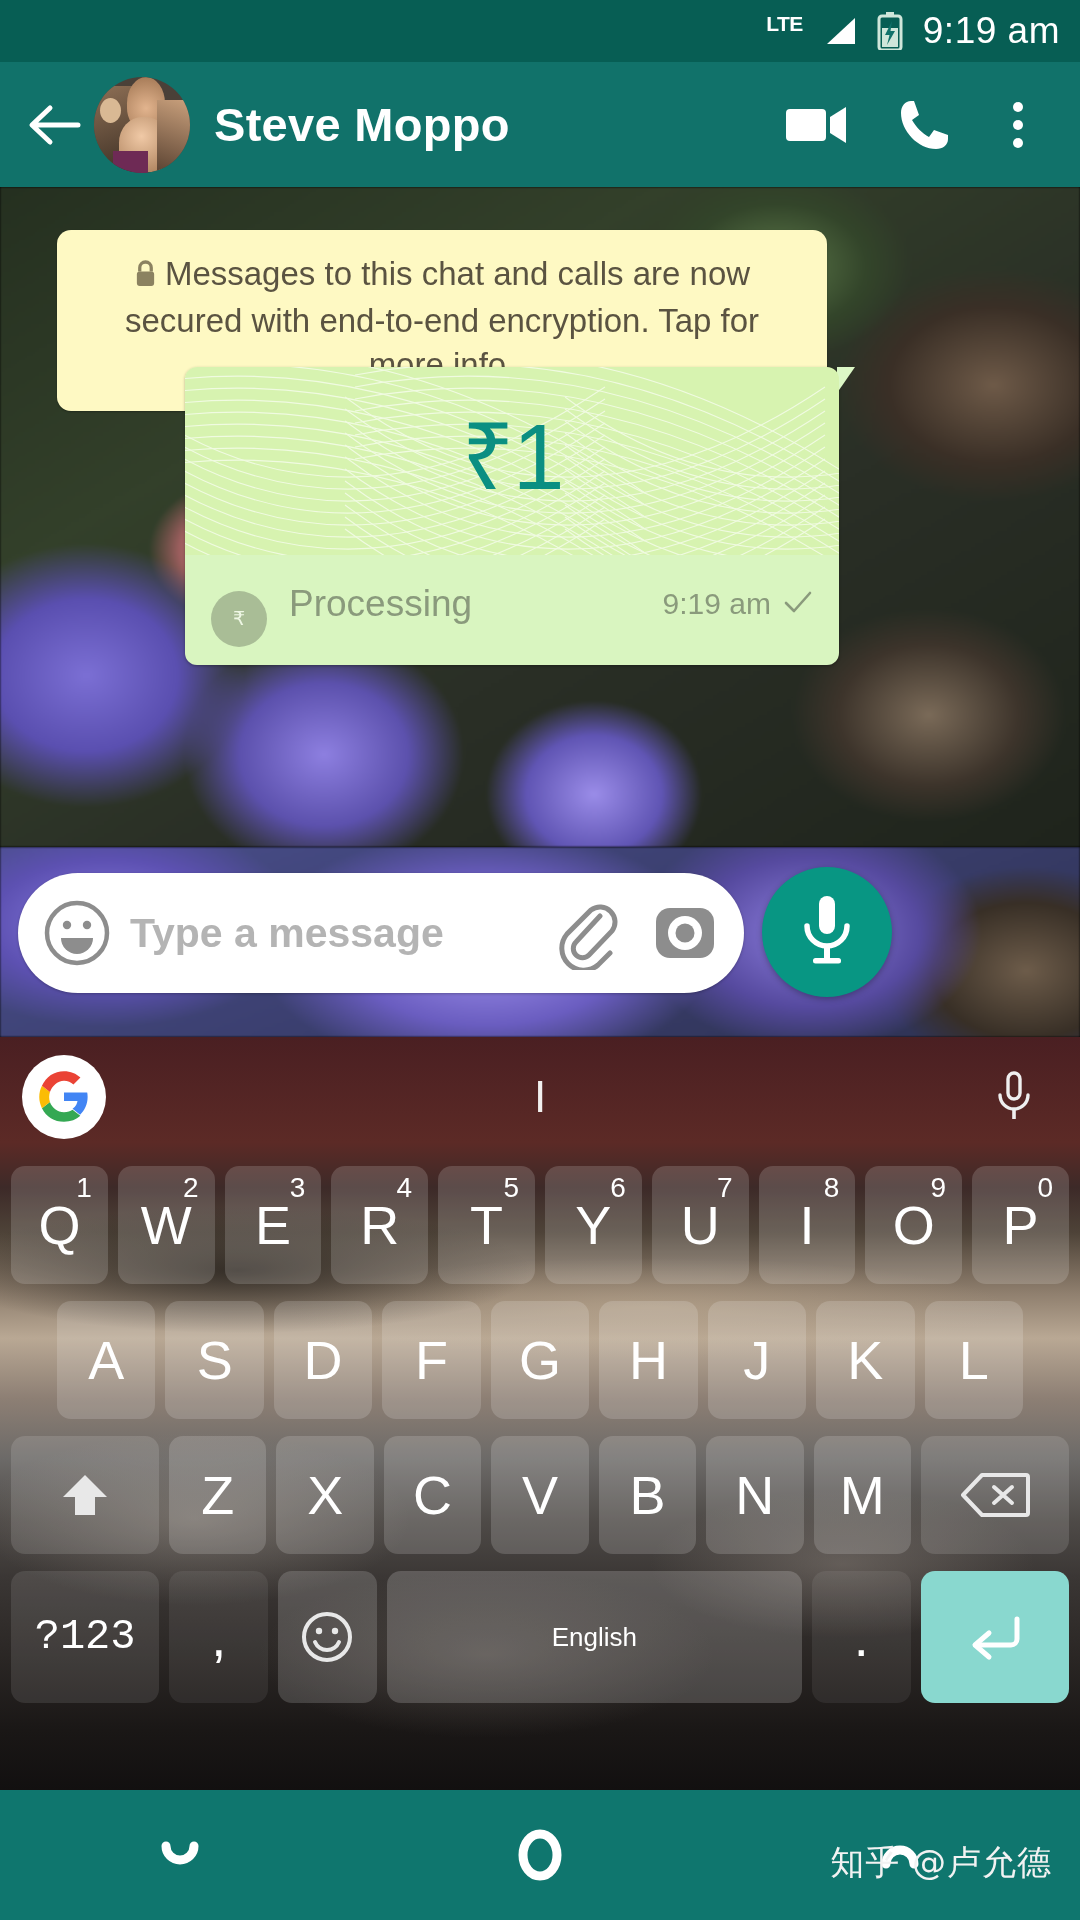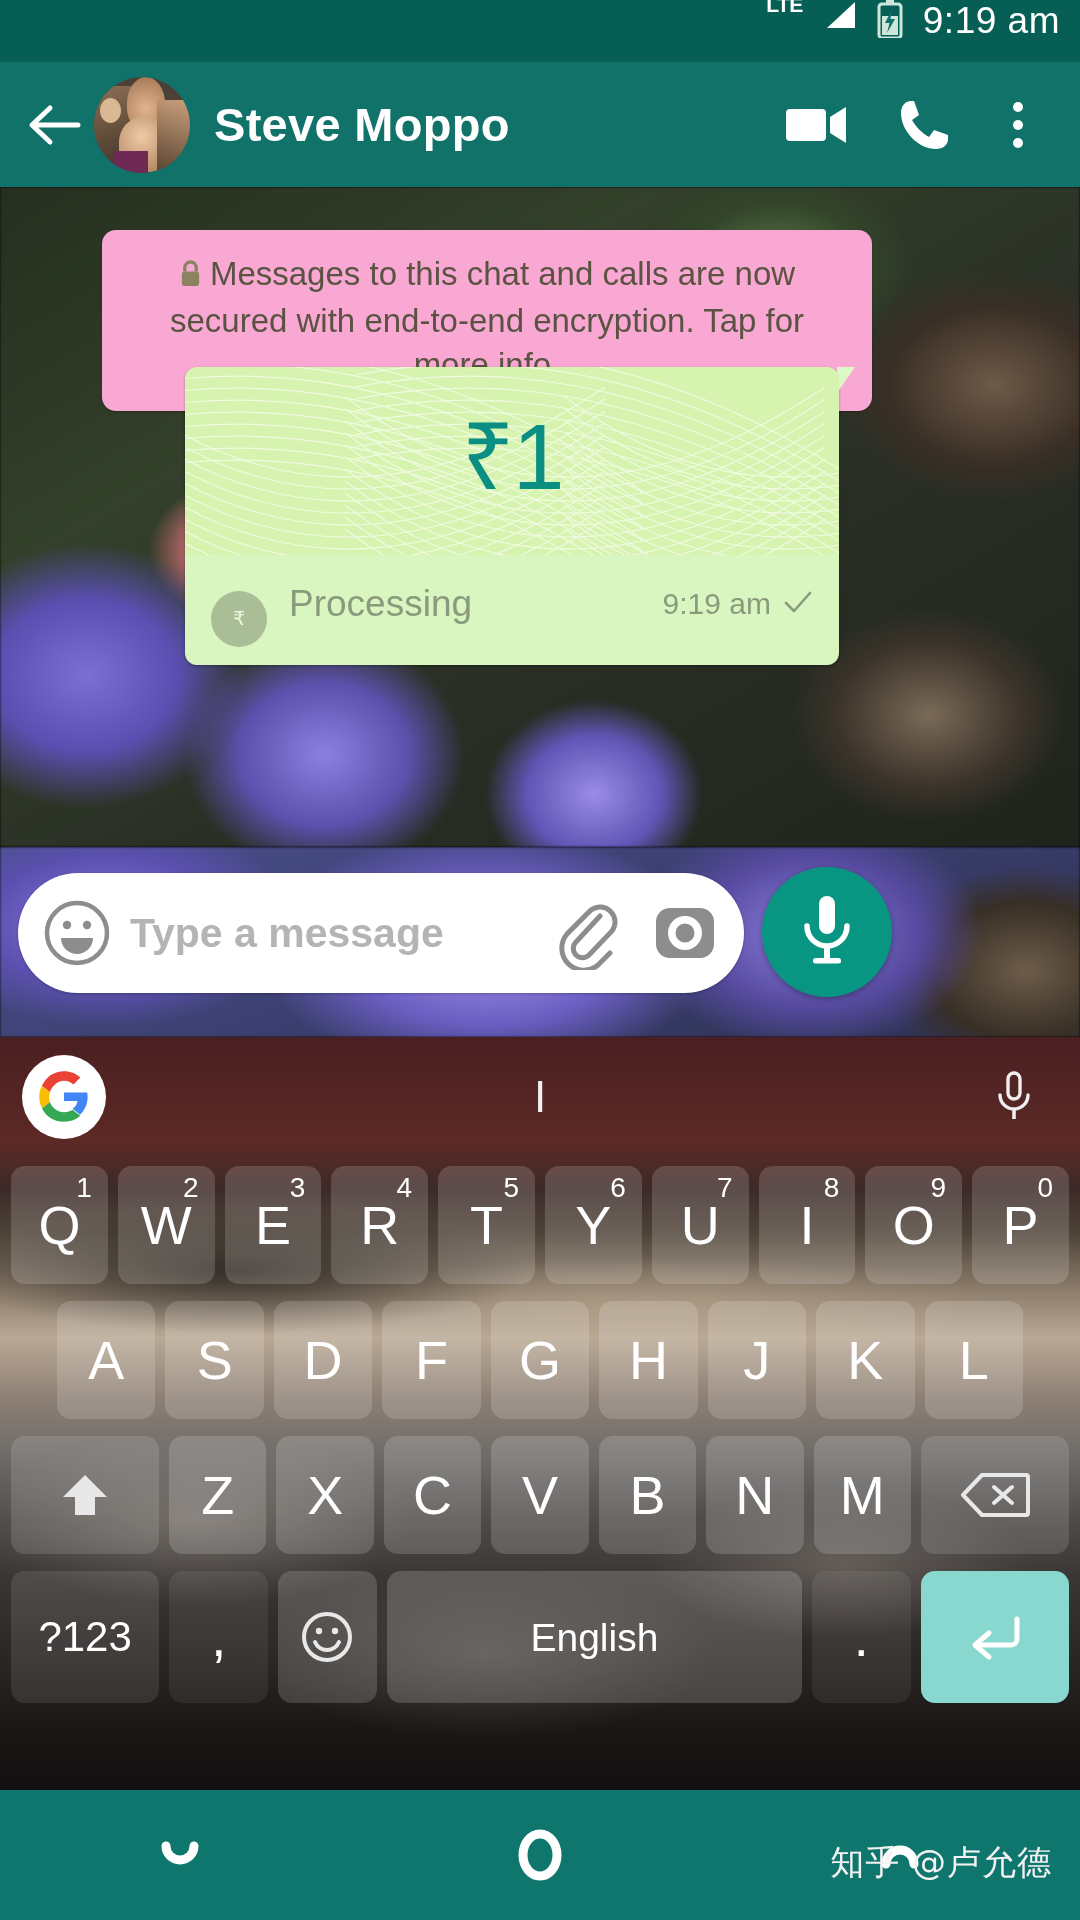--- a/index.html
+++ b/index.html
@@ -8,21 +8,21 @@
     background:#000;
     font-family:"Liberation Sans", sans-serif;
     overflow:hidden;
   }
   #screen { position:relative; width:1080px; height:1920px; overflow:hidden; }
 
   
   .statusbar{
     position:absolute; top:0; left:0; width:1080px; height:62px;
     background:#075e54;
-    display:flex; align-items:flex-start; justify-content:flex-end;
+    display:flex; align-items:center; justify-content:flex-end;
     padding-right:20px; gap:20px;
   }
   .sb-lte{ color:#fff; font-size:21px; font-weight:bold; letter-spacing:-.5px;
            transform:translateY(-7px); }
   .sb-sig{ width:34px; height:30px; position:relative; }
   .sb-sig svg{ display:block; }
   .sb-bat{ width:26px; height:38px; position:relative; }
   .sb-time{ color:#fff; font-size:37px; letter-spacing:.5px; }
 
   
@@ -74,24 +74,23 @@
       radial-gradient(ellipse 200px 150px at 92% 30%, #6e5a48 0%, #3a2f26 52%, transparent 78%),
       radial-gradient(ellipse 180px 140px at 86% 80%, #7a6a58 0%, #3d342b 50%, transparent 76%),
       radial-gradient(ellipse 160px 120px at 62% 58%, #4d6340 0%, #2b3824 54%, transparent 80%),
       linear-gradient(150deg, #253020 0%, #33402a 30%, #2a2f26 60%, #1f241c 100%);
     filter:blur(1px);
   }
 
   
   .enc-notice{
     position:absolute; left:57px; top:43px; width:770px;
-    background:#f9a8d4; border-radius:14px;
+    background:#fef9c3; border-radius:14px;
     padding:22px 26px 24px 26px;
     box-shadow:0 1px 2px rgba(0,0,0,.28);
-    margin-left:45px;
   }
   .enc-text{
     color:#5a5341; font-size:33px; line-height:1.33; text-align:center;
   }
   .lock-glyph{ display:inline-block; vertical-align:-3px; margin-right:8px; }
 
   
   .pay-bubble{
     position:absolute; left:185px; top:180px; width:654px;
     border-radius:12px; overflow:visible;
@@ -229,22 +228,22 @@
   .row.r3{ padding:0 6px; }
   .key.wide{ flex:1.52 1 0; }
   .key.shift, .key.del{ background:rgba(255,255,255,.13); }
   .row.r4{ height:150px; padding:0 6px; }
   .key.sym{ flex:1.5 1 0; background:rgba(255,255,255,.10); }
   .key.comma{ flex:1 1 0; background:rgba(255,255,255,.07); }
   .key.emojik{ flex:1 1 0; background:rgba(255,255,255,.16); }
   .key.space{ flex:4.2 1 0; background:rgba(255,255,255,.18); }
   .key.period{ flex:1 1 0; background:rgba(255,255,255,.07); }
   .key.enter{ flex:1.5 1 0; background:#89d8cf; }
-  .key.space .kl{ font-size:39px; }
-  .key.sym .kl{ font-size:42px; }
+  .key.space .kl{ font-size:26px; }
+  .key.sym .kl{ font-size:42px;font-family:Liberation Mono, monospace; }
   .key.r4h{ height:132px; }
 
   
   .navbar{
     position:absolute; top:1790px; left:0; width:1080px; height:130px;
     background:#0f766e; display:flex; align-items:center;
   }
   .nav-btn{ flex:1 1 0; display:flex; align-items:center; justify-content:center; }
   .watermark{
     position:absolute; right:28px; bottom:34px;

